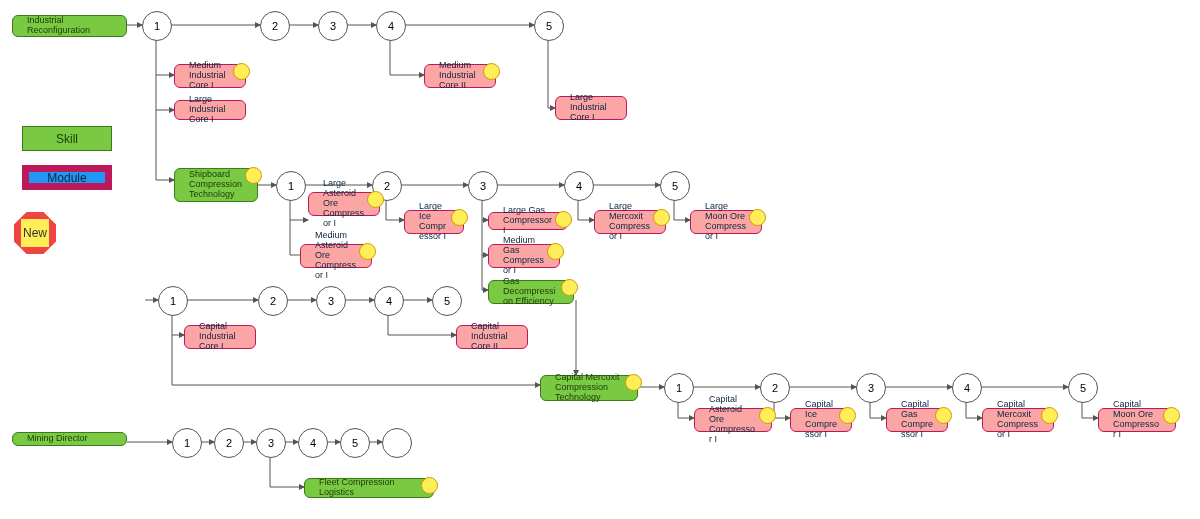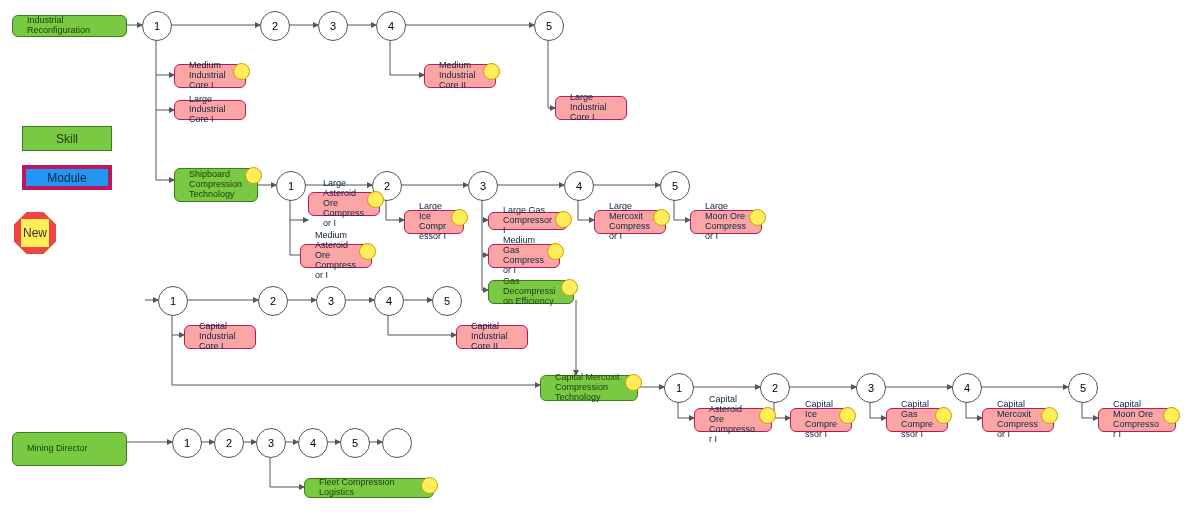--- a/index.html
+++ b/index.html
@@ -6,21 +6,21 @@
   .canvas{position:relative;width:1200px;height:519px}
   .skill,.module{position:absolute;border-radius:6px;box-sizing:border-box;padding:4px 14px;display:flex;align-items:center;line-height:1.1}
   .skill{background:#7ac943;border:1px solid #3d7a1b;color:#1a3b08}
   .module{background:#fca5a5;border:1px solid #be185d;color:#0a2540}
   .module span,.skill span{font-size:9px;word-break:break-word}
   .dot{position:absolute;top:-5px;right:-5px;width:14px;height:14px;border-radius:3px;background:#ffee58;border:1px solid #cc9900;transform:rotate(45deg)}
   .dot.round{border-radius:50%;transform:none;width:15px;height:15px;top:-2px;right:-5px}
   .level{position:absolute;width:28px;height:28px;border-radius:50%;background:#fff;border:1px solid #555;display:flex;align-items:center;justify-content:center;font-size:11px}
   .legend{position:absolute;border-radius:0;display:flex;align-items:center;justify-content:center;font-size:12px;box-sizing:border-box}
   .legend.skill-l{background:#7ac943;border:1px solid #3d7a1b;color:#1a3b08}
-  .legend.module-l{background:#2196f3;border:4px solid #be185d;color:#0a2540}
+  .legend.module-l{background:#2196f3;border:7px solid #be185d;color:#0a2540}
   .legend.new-l{background:#ffee58;border:7px solid #ef4444;color:#333;clip-path:polygon(30% 0%,70% 0%,100% 30%,100% 70%,70% 100%,30% 100%,0% 70%,0% 30%)}
   svg.arrows{position:absolute;left:0;top:0;width:1200px;height:519px;pointer-events:none}
 </style>
 </head>
 <body>
 
 <div class="canvas">
 
 <svg class="arrows">
   <defs>
@@ -244,21 +244,21 @@
     </div>
 <div class="module" style="left:982px;top:408px;width:72px;height:24px">
       <span>Capital Mercoxit Compressor  I</span>
       <div class="dot round"></div>
     </div>
 <div class="module" style="left:1098px;top:408px;width:78px;height:24px">
       <span>Capital Moon Ore Compressor  I</span>
       <div class="dot round"></div>
     </div>
 
-<div class="skill" style="left:12px;top:432px;width:115px;height:34px">
+<div class="skill" style="left:12px;top:432px;width:115px;height:14px">
       <span>Mining Director</span>
     </div>
 <div class="level" style="left:172px;top:428px">
       <span>1</span>
     </div>
 <div class="level" style="left:214px;top:428px">
       <span>2</span>
     </div>
 <div class="level" style="left:256px;top:428px">
       <span>3</span>

